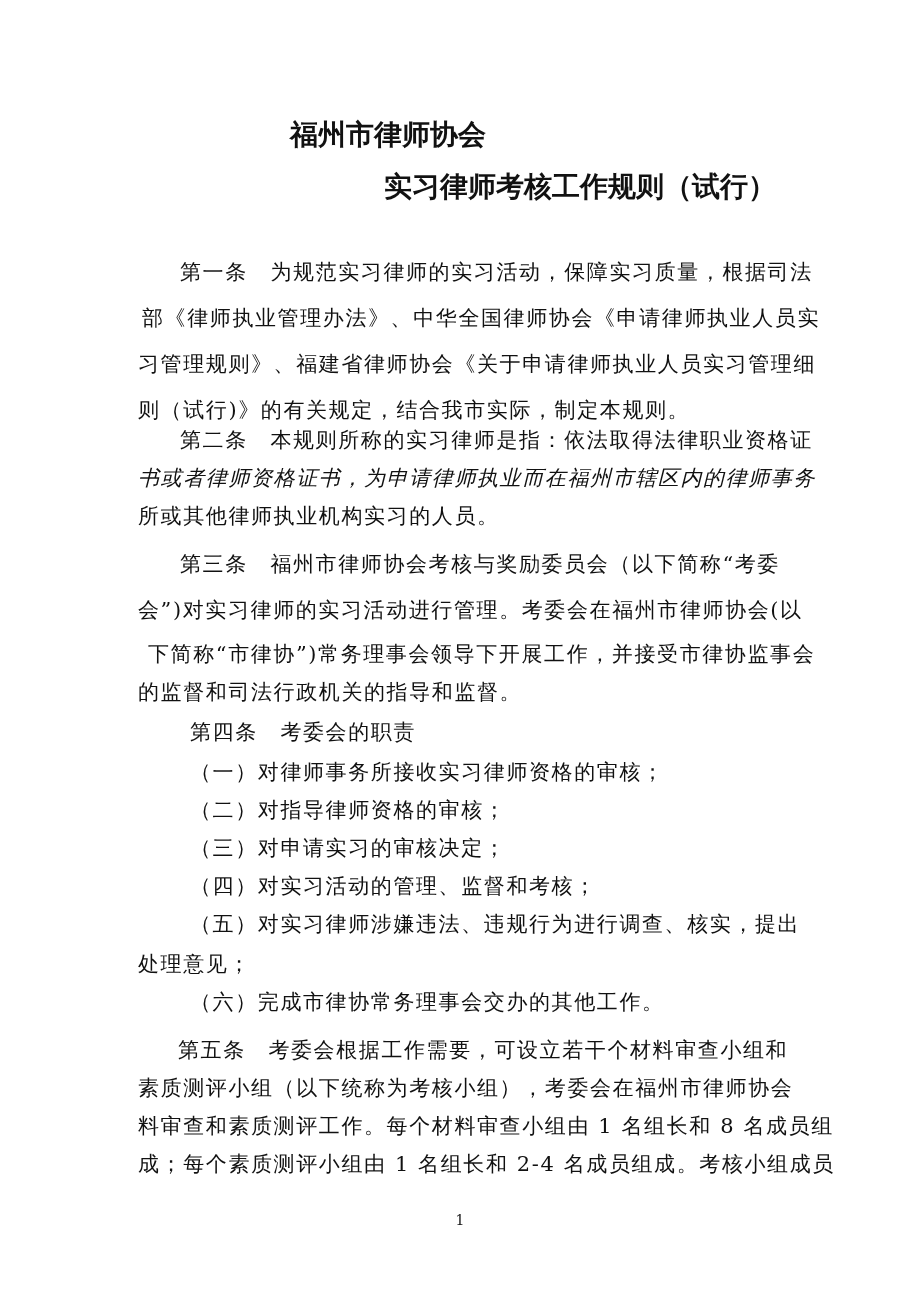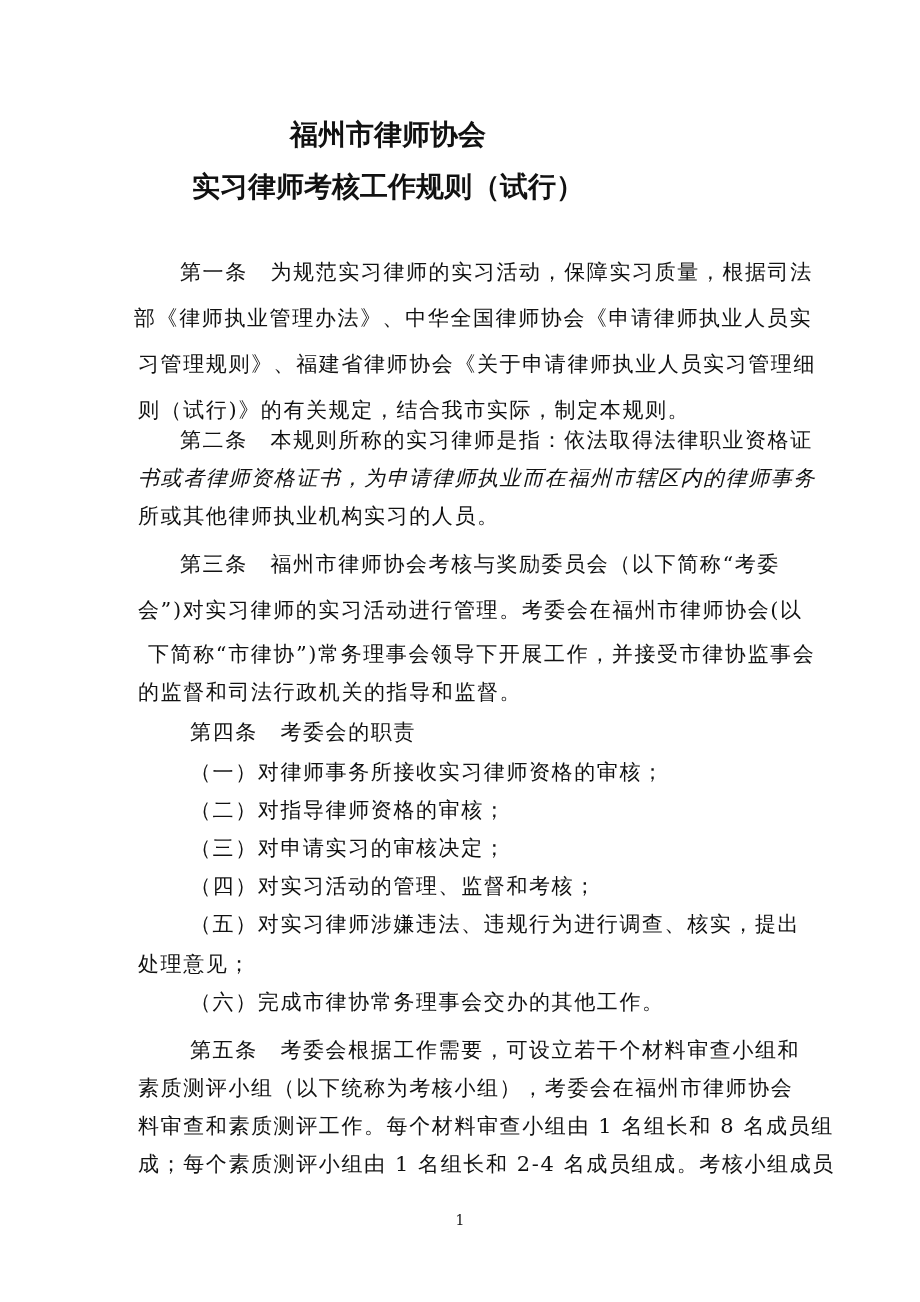--- a/index.html
+++ b/index.html
@@ -2,52 +2,52 @@
 <html><head>
 <meta charset="utf-8">
 <style>
   html, body { margin:0; padding:0; background:#ffffff; }
   body { width:920px; height:1302px; position:relative; overflow:hidden;
          font-family:"DejaVu Serif","Liberation Serif",serif; color:#111; }
   .title { position:absolute; left:0; width:776px; text-align:center;
            font-family:"DejaVu Sans","Liberation Sans",sans-serif; font-weight:bold;
            font-size:28px; color:#111; }
   .t1 { top:116px; }
-  .t2 { top:168px; }
+  .t2 { top:168px;text-align:right; }
   .line { position:absolute; left:138px; font-size:21px; white-space:nowrap;
           letter-spacing:1.6px; line-height:24px; }
   .pn { position:absolute; top:1212px; left:0; width:920px; text-align:center; font-size:14px; }
 </style>
 </head>
 <body>
 
 <div>
   <div class="title t1">福州市律师协会</div>
   <div class="title t2">实习律师考核工作规则（试行）</div>
 
   <div id="body-lines">
       <div class="line" style="left: 180px; top: 260px;">第一条　为规范实习律师的实习活动，保障实习质量，根据司法</div>
-      <div class="line" style="left: 134px; top: 306px;">部《律师执业管理办法》、中华全国律师协会《申请律师执业人员实</div>
+      <div class="line" style="left: 142px; top: 306px;">部《律师执业管理办法》、中华全国律师协会《申请律师执业人员实</div>
       <div class="line" style="left: 138px; top: 352px;">习管理规则》、福建省律师协会《关于申请律师执业人员实习管理细</div>
       <div class="line" style="left: 138px; top: 398px;">则（试行)》的有关规定，结合我市实际，制定本规则。</div>
       <div class="line" style="left: 180px; top: 428px;">第二条　本规则所称的实习律师是指：依法取得法律职业资格证</div>
       <div class="line" style="left: 138px; top: 466px; font-style: italic;">书或者律师资格证书，为申请律师执业而在福州市辖区内的律师事务</div>
       <div class="line" style="left: 138px; top: 504px;">所或其他律师执业机构实习的人员。</div>
       <div class="line" style="left: 180px; top: 552px;">第三条　福州市律师协会考核与奖励委员会（以下简称“考委</div>
       <div class="line" style="left: 138px; top: 598px;">会”)对实习律师的实习活动进行管理。考委会在福州市律师协会(以</div>
       <div class="line" style="left: 148px; top: 642px;">下简称“市律协”)常务理事会领导下开展工作，并接受市律协监事会</div>
       <div class="line" style="left: 138px; top: 680px;">的监督和司法行政机关的指导和监督。</div>
       <div class="line" style="left: 190px; top: 720px;">第四条　考委会的职责</div>
       <div class="line" style="left: 190px; top: 760px;">（一）对律师事务所接收实习律师资格的审核；</div>
       <div class="line" style="left: 190px; top: 798px;">（二）对指导律师资格的审核；</div>
       <div class="line" style="left: 190px; top: 836px;">（三）对申请实习的审核决定；</div>
       <div class="line" style="left: 190px; top: 874px;">（四）对实习活动的管理、监督和考核；</div>
       <div class="line" style="left: 190px; top: 912px;">（五）对实习律师涉嫌违法、违规行为进行调查、核实，提出</div>
       <div class="line" style="left: 138px; top: 952px;">处理意见；</div>
       <div class="line" style="left: 190px; top: 990px;">（六）完成市律协常务理事会交办的其他工作。</div>
-      <div class="line" style="left: 190px; top: 1038px;">第五条　考委会根据工作需要，可设立若干个材料审查小组和</div>
+      <div class="line" style="left: 178px; top: 1038px;">第五条　考委会根据工作需要，可设立若干个材料审查小组和</div>
       <div class="line" style="left: 138px; top: 1076px;">素质测评小组（以下统称为考核小组），考委会在福州市律师协会</div>
       <div class="line" style="left: 138px; top: 1114px;">料审查和素质测评工作。每个材料审查小组由 1 名组长和 8 名成员组</div>
       <div class="line" style="left: 138px; top: 1152px;">成；每个素质测评小组由 1 名组长和 2-4 名成员组成。考核小组成员</div>
     </div>
 
   <div class="pn">1</div>
 </div>
 
 </body></html>

